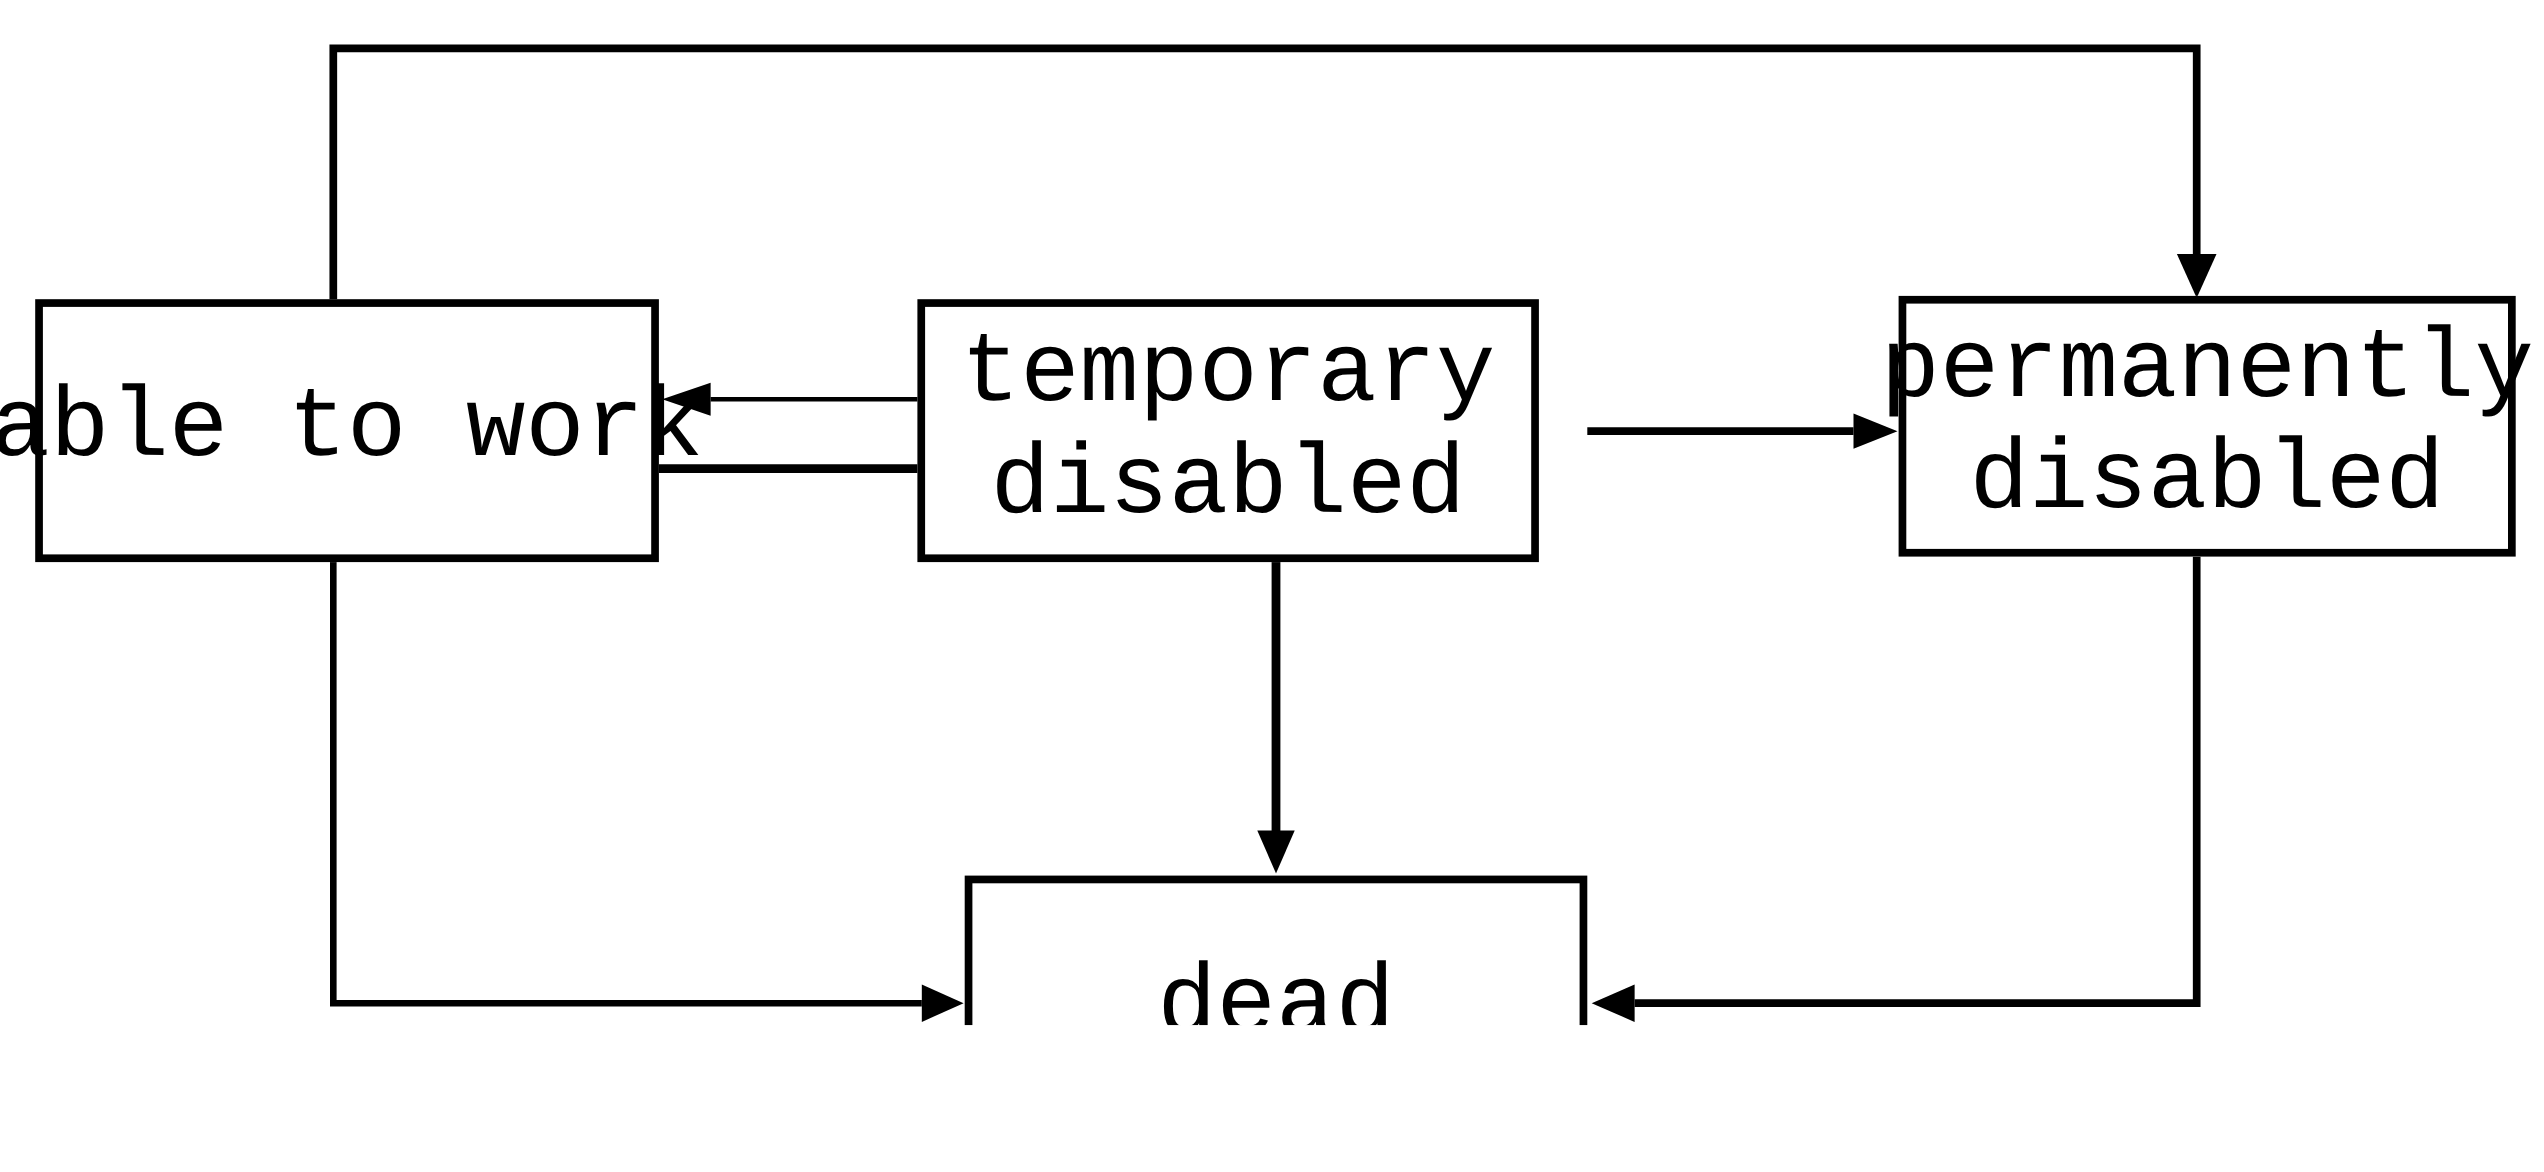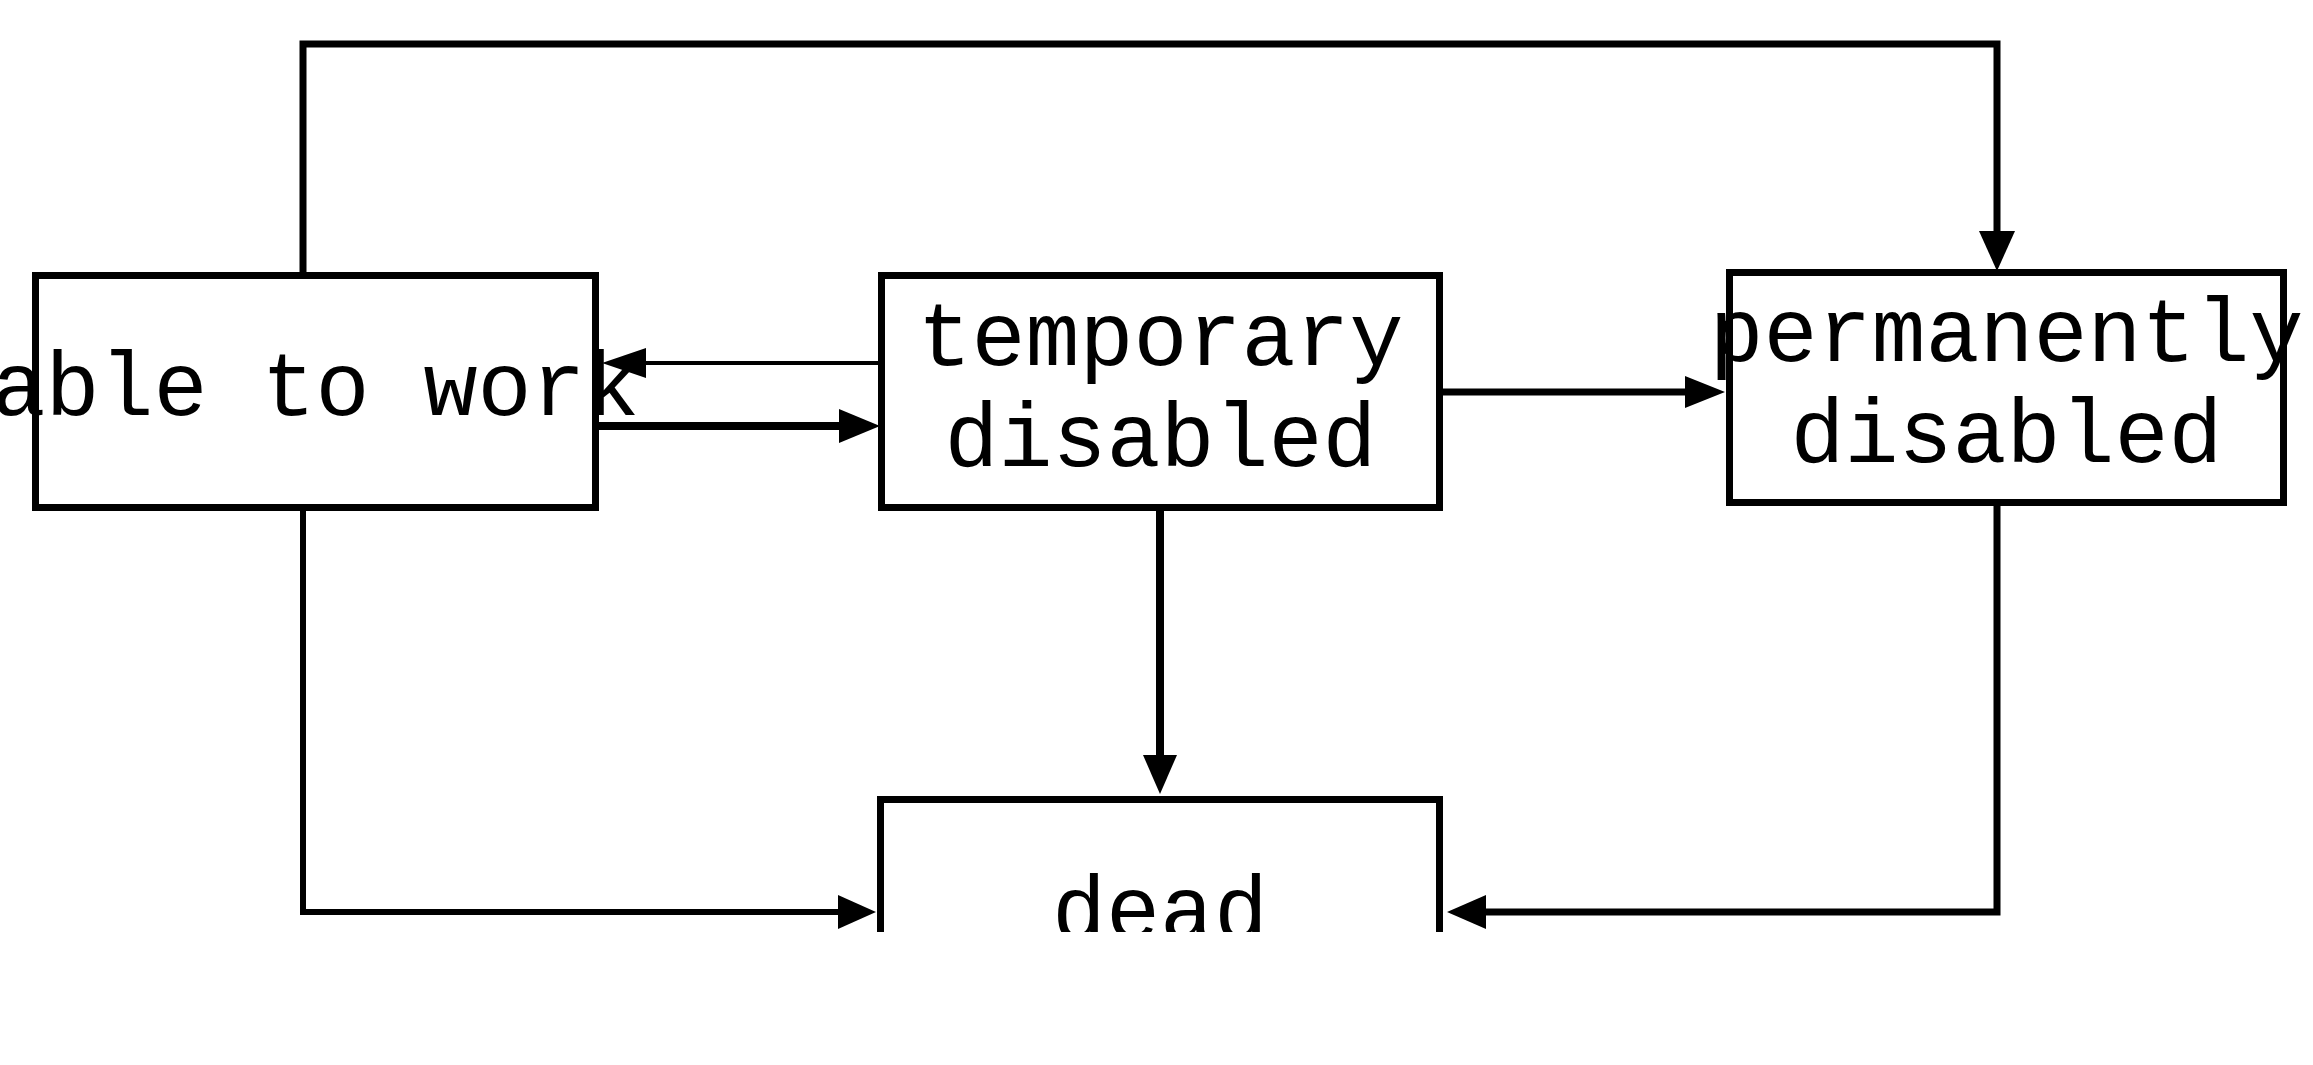--- a/index.html
+++ b/index.html
@@ -48,21 +48,21 @@
     flex-direction:column;
     align-items:center;
     justify-content:center;
     text-align:center;
     color:var(--line);
     font-size:90px;
     line-height:1.12;
     white-space:nowrap;
   }
   .node-able { left:32px;  top:272px; width:567px; height:239px; }
-  .node-temp { left:878px; top:272px; width:565px; height:239px; }
+  .node-temp { left:834px; top:272px; width:565px; height:239px; }
   .node-perm { left:1726px;top:269px; width:561px; height:237px;text-align:right; }
   .node-dead { left:877px; top:796px; width:566px; height:238px; }
 </style>
 </head>
 <body>
 
 <div class="stage">
 
   <svg class="edges" viewBox="0 0 2313 1065" xmlns="http://www.w3.org/2000/svg">
 

